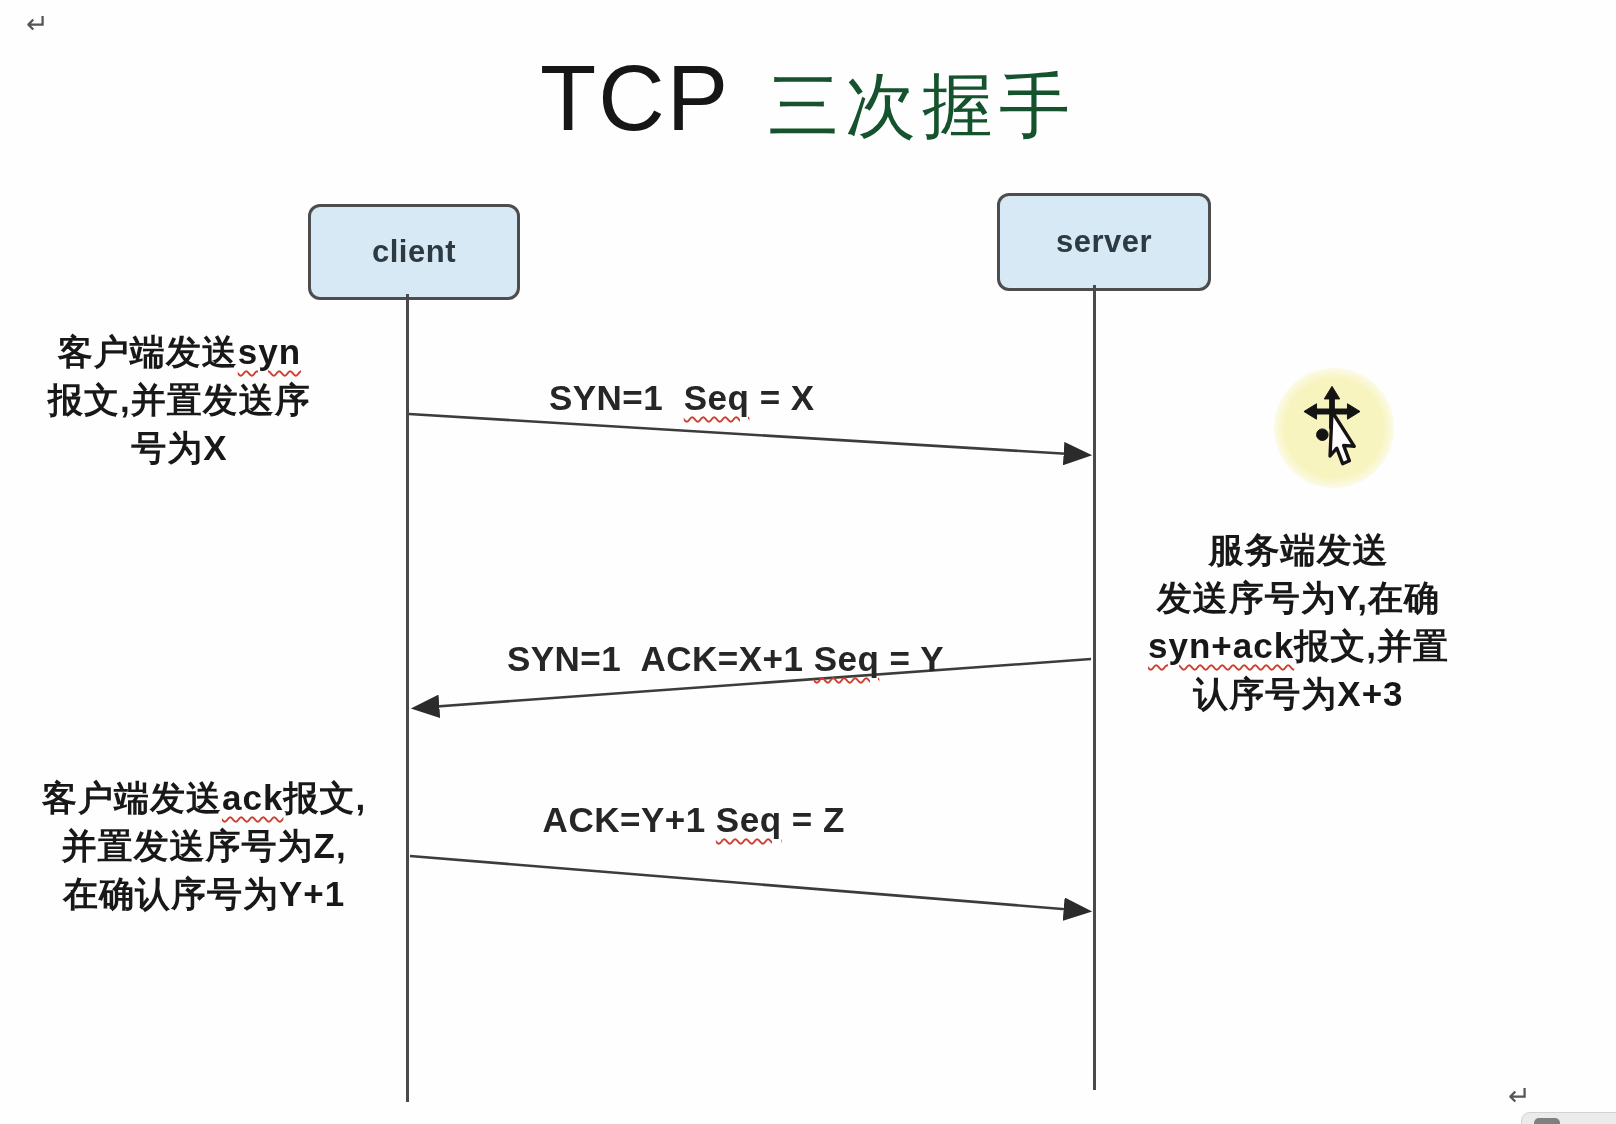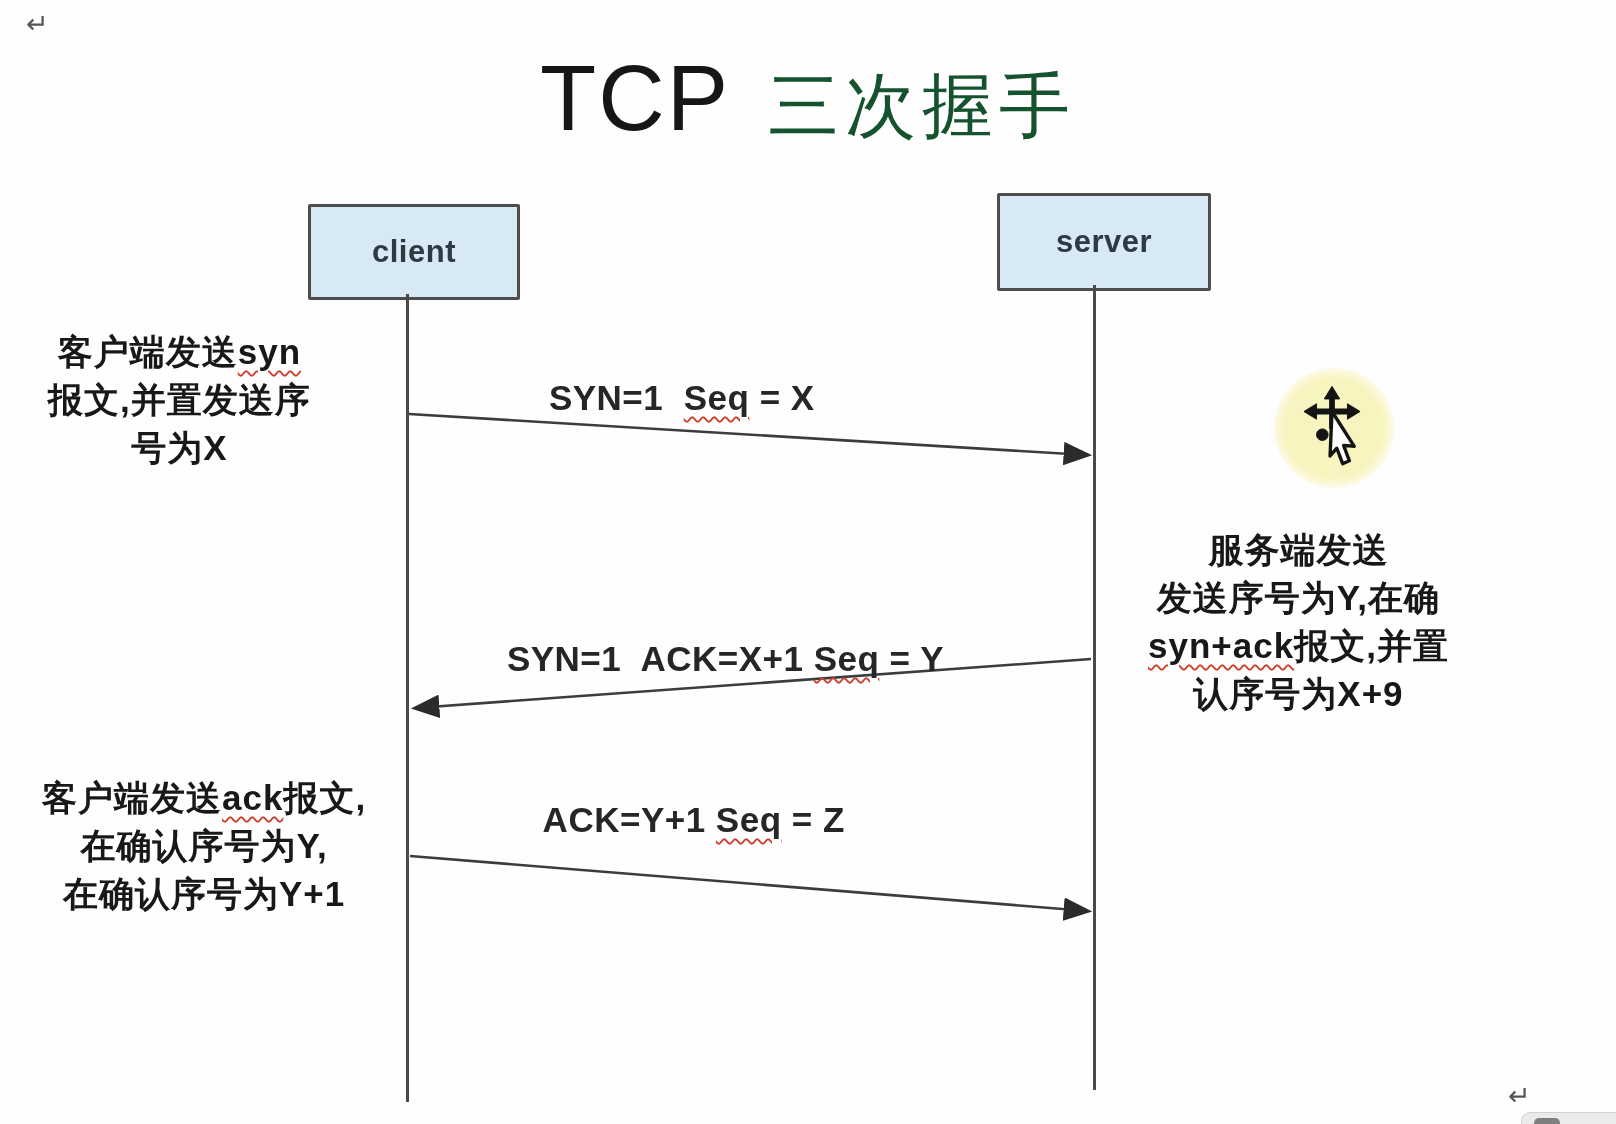--- a/index.html
+++ b/index.html
@@ -6,21 +6,21 @@
   #canvas{
     position:relative;width:1616px;height:1124px;background:#fefefe;overflow:hidden;
     font-family:"Liberation Sans",sans-serif;color:#1e1e1e;
   }
   
   .title{position:absolute;left:0;top:46px;width:100%;display:flex;justify-content:center;align-items:baseline;gap:38px;}
   .t-latin{font-family:"Liberation Sans",sans-serif;font-size:92px;font-weight:400;color:#161616;letter-spacing:2px;}
   .t-cjk{font-family:Liberation Mono, monospace;font-size:71px;font-weight:400;color:#14532d;letter-spacing:6px;}
   
   .actor{
-    position:absolute;background:#d7e9f5;border:3px solid #4d4d4d;border-radius:2px;
+    position:absolute;background:#d7e9f5;border:3px solid #4d4d4d;border-radius:12px;
     display:flex;align-items:center;justify-content:center;
   }
   .actor-label{font-size:31px;font-weight:700;color:#2e3a42;letter-spacing:0.5px;}
   #client-box{left:308px;top:204px;width:206px;height:90px;}
   #server-box{left:997px;top:193px;width:208px;height:92px;}
   
   .lifeline{position:absolute;width:3px;background:#4a4a4a;}
   #client-lifeline{left:406px;top:294px;height:808px;}
   #server-lifeline{left:1093px;top:285px;height:805px;}
   
@@ -108,26 +108,26 @@
   <div id="note-client-syn" class="note">
     <div class="nline"><span>客户端发送</span><span class="sq">syn</span></div>
     <div class="nline">报文,并置发送序</div>
     <div class="nline">号为X</div>
   </div>
 
   <div id="note-server-synack" class="note">
     <div class="nline">服务端发送</div>
     <div class="nline">发送序号为Y,在确</div>
     <div class="nline"><span class="sq">syn+ack</span><span>报文,并置</span></div>
-    <div class="nline">认序号为X+9</div>
+    <div class="nline">认序号为X+3</div>
   </div>
 
   <div id="note-client-ack" class="note">
     <div class="nline"><span>客户端发送</span><span class="sq">ack</span><span>报文,</span></div>
-    <div class="nline">在确认序号为Y,</div>
+    <div class="nline">并置发送序号为Z,</div>
     <div class="nline">在确认序号为Y+1</div>
   </div>
 
   <div id="cursor-highlight"></div>
   <svg id="cursor-icon" width="58" height="80" viewBox="0 0 60 82">
     <g fill="#141414" stroke="#141414">
       <line x1="30" y1="8" x2="30" y2="44" stroke-width="6"></line>
       <line x1="10" y1="26" x2="50" y2="26" stroke-width="6"></line>
       <polygon points="30,0 22,13 38,13" stroke-width="1"></polygon>
       <polygon points="1,26 14,18 14,34" stroke-width="1"></polygon>

